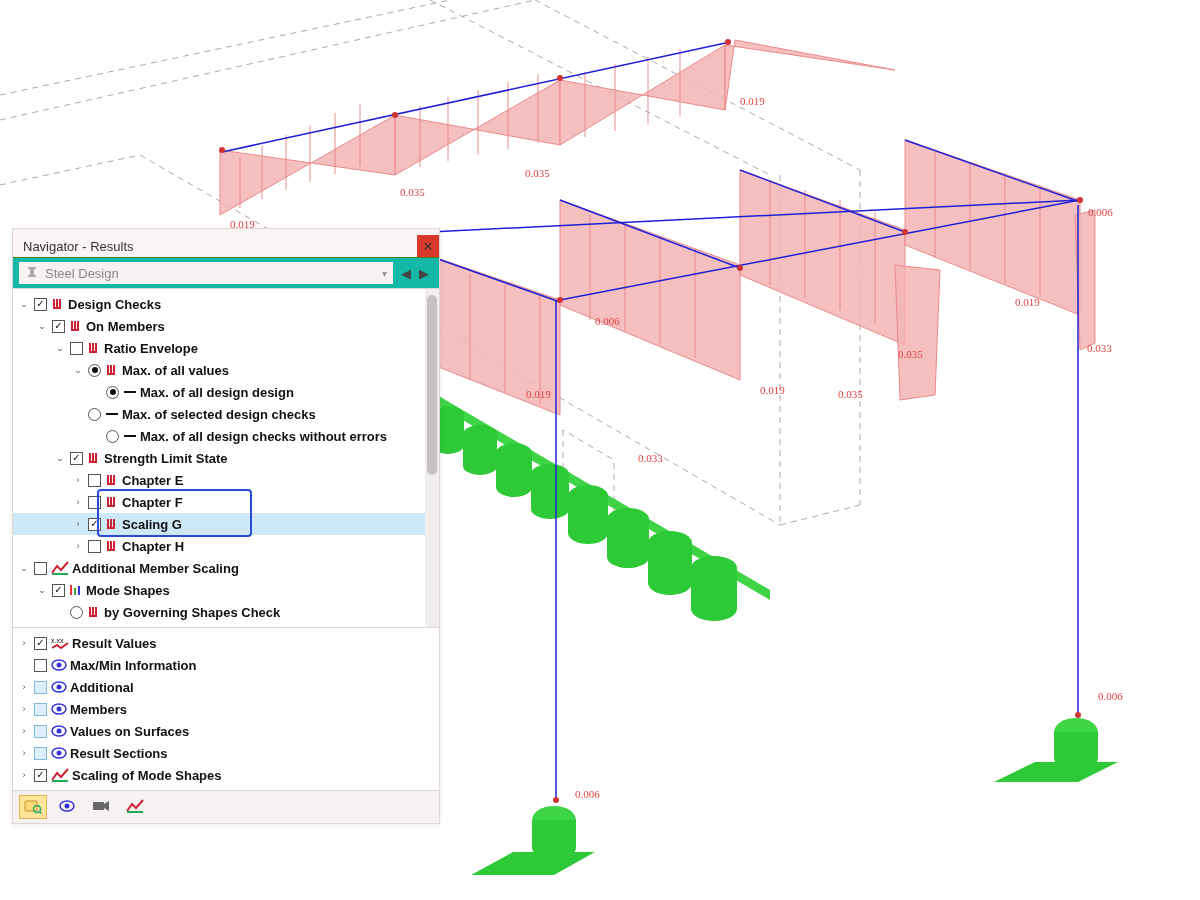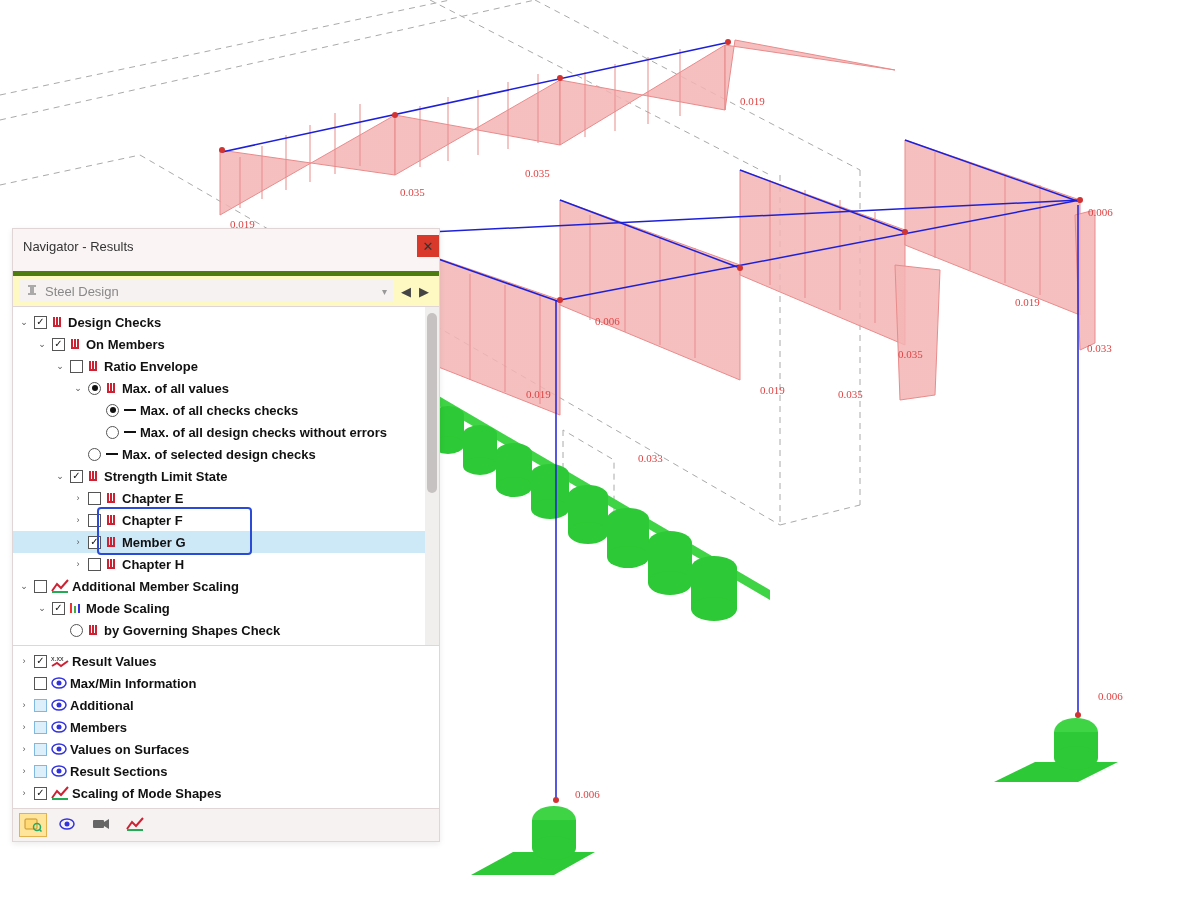--- a/index.html
+++ b/index.html
@@ -27,40 +27,40 @@
     background: #f9f4f4;
     border: 1px solid #e0d6d6;
     box-shadow: 0 2px 6px rgba(0,0,0,.08);
     display: flex;
     flex-direction: column;
   }
   .panel-title {
     display: flex;
     align-items: center;
     justify-content: space-between;
-    padding: 6px 0 14px 10px;
-    border-bottom: 5px solid #4d7c0f;
+    padding: 6px 0 0 10px;
+    border-bottom: 1px solid #4d7c0f;
     background: #faf4f4;
   }
   .panel-title span { color: #333; }
   .close-btn {
     width: 22px; height: 22px;
     background: #d9392b;
     color: #fff;
     display: flex; align-items: center; justify-content: center;
     cursor: pointer;
     font-size: 13px;
   }
   .toolbar-row {
     display: flex;
     align-items: center;
     padding: 4px 6px;
     gap: 4px;
     border-bottom: 1px solid #e0d6d6;
-    background: #fef9c3;
+    background: #14b8a6;
   }
   .dropdown {
     flex: 1;
     height: 22px;
     display: flex; align-items: center;
     padding: 0 6px;
     color: #888;
     background: #f7f2f2;
     gap: 6px;
     cursor: pointer;
@@ -406,45 +406,45 @@
       </div>
       <div class="tree-row">
         <span class="indent" style="width:76px"></span>
         <span class="spacer-exp"></span>
         <span class="radio on"></span>
         <span class="ticon dash-icon">
             <svg viewBox="0 0 14 14">
               <line x1="1" y1="7" x2="13" y2="7" stroke="#111" stroke-width="2"></line>
             </svg>
           </span>
-        <span class="lab">Max. of all checks checks</span>
+        <span class="lab">Max. of all design design</span>
+      </div>
+      <div class="tree-row">
+        <span class="indent" style="width:58px"></span>
+        <span class="spacer-exp"></span>
+        <span class="radio"></span>
+        <span class="ticon dash-icon">
+            <svg viewBox="0 0 14 14">
+              <line x1="1" y1="7" x2="13" y2="7" stroke="#111" stroke-width="2"></line>
+            </svg>
+          </span>
+        <span class="lab">Max. of selected design checks</span>
       </div>
       <div class="tree-row">
         <span class="indent" style="width:76px"></span>
         <span class="spacer-exp"></span>
         <span class="radio"></span>
         <span class="ticon dash-icon">
             <svg viewBox="0 0 14 14">
               <line x1="1" y1="7" x2="13" y2="7" stroke="#111" stroke-width="2"></line>
             </svg>
           </span>
         <span class="lab">Max. of all design checks without errors</span>
       </div>
       <div class="tree-row">
-        <span class="indent" style="width:58px"></span>
-        <span class="spacer-exp"></span>
-        <span class="radio"></span>
-        <span class="ticon dash-icon">
-            <svg viewBox="0 0 14 14">
-              <line x1="1" y1="7" x2="13" y2="7" stroke="#111" stroke-width="2"></line>
-            </svg>
-          </span>
-        <span class="lab">Max. of selected design checks</span>
-      </div>
-      <div class="tree-row">
         <span class="indent" style="width:40px"></span>
         <span class="expander">⌄</span>
         <span class="cb checked"></span>
         <span class="ticon frame-icon">
             <svg viewBox="0 0 14 14">
               <path d="M2 12V2h2v8h1V2h2v8h1V2h2v10z" fill="#c23"></path>
             </svg>
           </span>
         <span class="lab">Strength Limit State</span>
       </div>
@@ -472,21 +472,21 @@
       </div>
       <div class="tree-row selected">
         <span class="indent" style="width:58px"></span>
         <span class="expander">›</span>
         <span class="cb checked"></span>
         <span class="ticon frame-icon">
             <svg viewBox="0 0 14 14">
               <path d="M2 12V2h2v8h1V2h2v8h1V2h2v10z" fill="#c23"></path>
             </svg>
           </span>
-        <span class="lab">Member G</span>
+        <span class="lab">Scaling G</span>
       </div>
       <div class="tree-row">
         <span class="indent" style="width:58px"></span>
         <span class="expander">›</span>
         <span class="cb"></span>
         <span class="ticon frame-icon">
             <svg viewBox="0 0 14 14">
               <path d="M2 12V2h2v8h1V2h2v8h1V2h2v10z" fill="#c23"></path>
             </svg>
           </span>
@@ -508,21 +508,21 @@
         <span class="indent" style="width:22px"></span>
         <span class="expander">⌄</span>
         <span class="cb checked"></span>
         <span class="ticon modeshape-icon">
             <svg viewBox="0 0 14 14">
               <line x1="2" y1="12" x2="2" y2="2" stroke="#e33" stroke-width="2"></line>
               <line x1="6" y1="12" x2="6" y2="5" stroke="#4a4" stroke-width="2"></line>
               <line x1="10" y1="12" x2="10" y2="3" stroke="#33d" stroke-width="2"></line>
             </svg>
           </span>
-        <span class="lab">Mode Scaling</span>
+        <span class="lab">Mode Shapes</span>
       </div>
       <div class="tree-row">
         <span class="indent" style="width:40px"></span>
         <span class="spacer-exp"></span>
         <span class="radio"></span>
         <span class="ticon frame-icon">
             <svg viewBox="0 0 14 14">
               <path d="M2 12V2h2v8h1V2h2v8h1V2h2v10z" fill="#c23"></path>
             </svg>
           </span>

